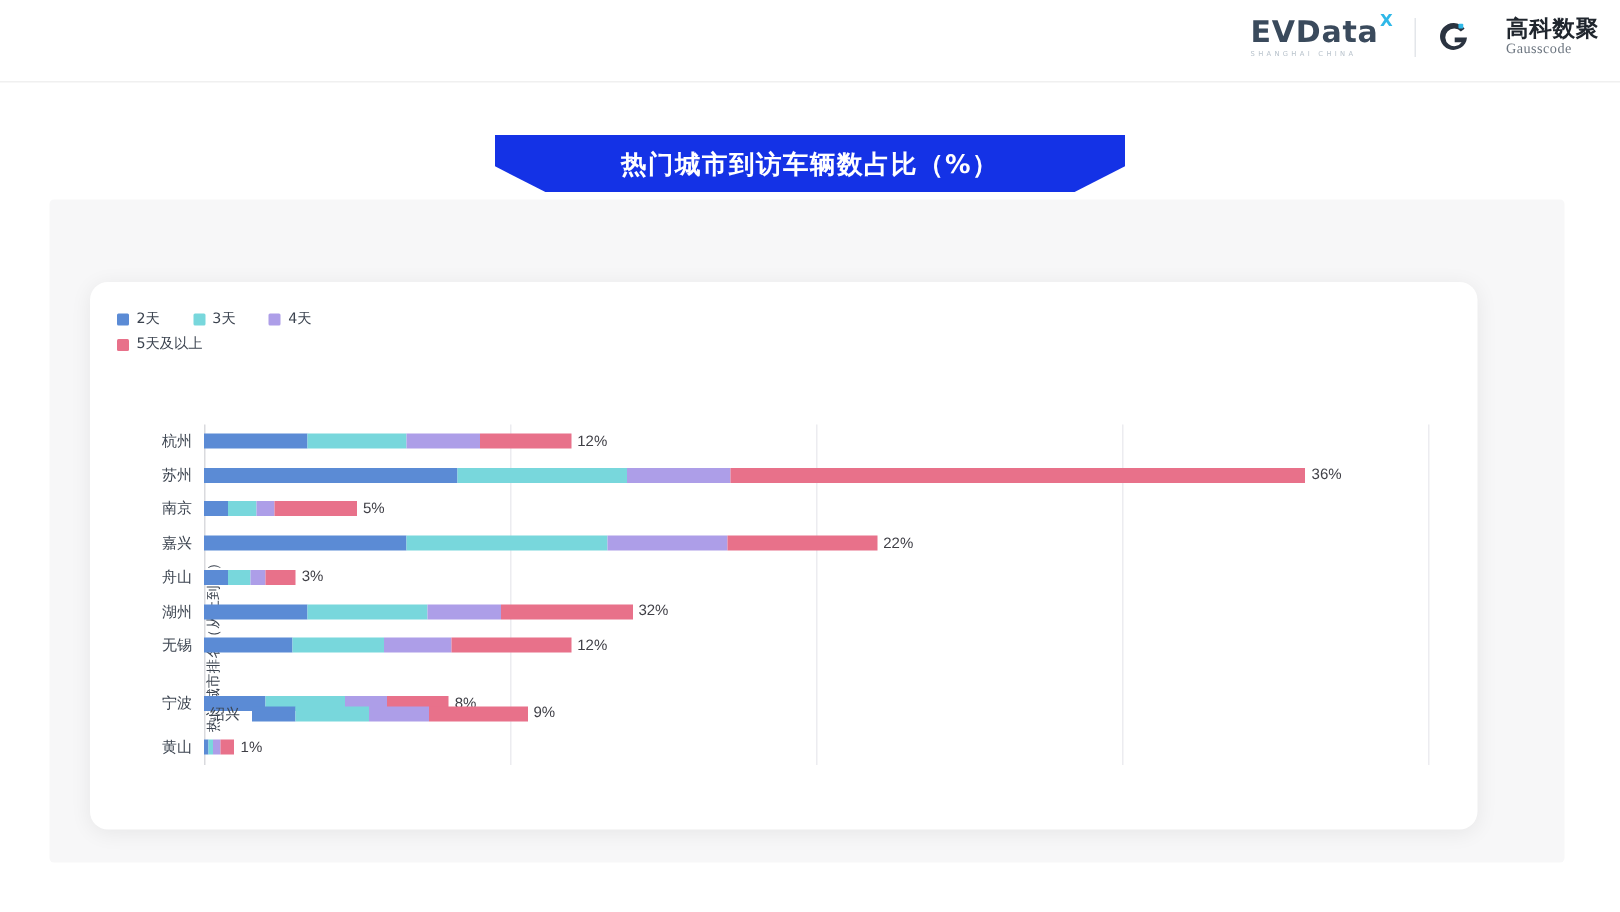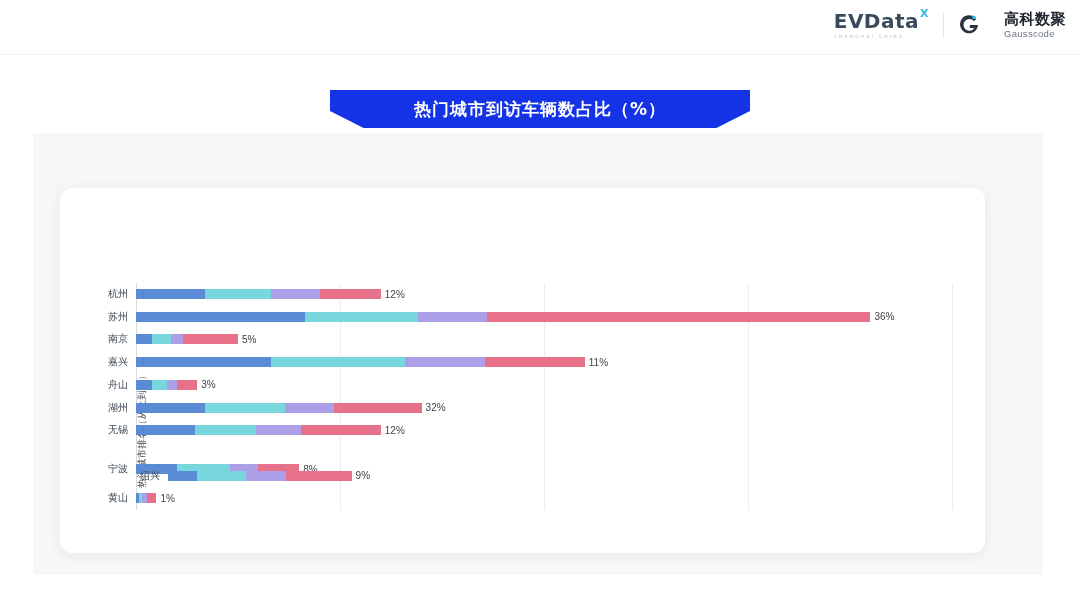--- a/index.html
+++ b/index.html
@@ -44,21 +44,21 @@
   .gauss-mark{
     width:22px;height:22px;position:relative;flex:0 0 auto;
   }
   .gauss-txt{display:flex;flex-direction:column;line-height:1;}
   .gauss-cn{
     font-size:15px;font-weight:700;color:#20262e;letter-spacing:.5px;
     font-family:"DejaVu Sans",sans-serif;
   }
   .gauss-en{
     font-size:9.5px;color:#6d7680;letter-spacing:.3px;margin-top:2px;
-    font-family:Liberation Sans, sans-serif;
+    font-family:Liberation Serif, serif;
   }
 
   
   .banner{
     position:absolute;left:330px;top:90px;width:420px;height:38px;
     background:#1432e6;
     color:#ffffff;
     display:flex;align-items:center;justify-content:center;
     font-size:17px;font-weight:700;letter-spacing:1px;
     clip-path:polygon(0 0,100% 0,100% 55%,92% 100%,8% 100%,0 55%);
@@ -163,20 +163,38 @@
 
   </div>
 </div>
 
 <div class="banner">热门城市到访车辆数占比（%）</div>
 
 <div class="outer-panel"></div>
 
 <div class="inner-card">
 
+  <div class="legend" id="legend">
+      <div class="legend-item">
+        <span class="legend-swatch" style="background: rgb(91, 139, 213);"></span>
+        <span>2天</span>
+      </div>
+      <div class="legend-item">
+        <span class="legend-swatch" style="background: rgb(120, 215, 220);"></span>
+        <span>3天</span>
+      </div>
+      <div class="legend-item">
+        <span class="legend-swatch" style="background: rgb(173, 158, 232);"></span>
+        <span>4天</span>
+      </div>
+      <div class="legend-item">
+        <span class="legend-swatch" style="background: rgb(232, 113, 138);"></span>
+        <span>5天及以上</span>
+      </div>
+    </div>
 
   <div class="chart">
     <div class="y-axis-title">热门城市排名（从上到下）</div>
     <div class="plot" id="plot">
       <div class="axis-line"></div>
     <div class="grid-line" style="left: 204px;"></div>
         <div class="grid-line" style="left: 408px;"></div>
         <div class="grid-line" style="left: 612px;"></div>
         <div class="grid-line" style="left: 816px;"></div>
         <div class="row" style="top: 0px;">
@@ -210,21 +228,21 @@
           <div class="bar-value" style="left: 106px;">5%</div>
         </div>
         <div class="row" style="top: 68.1px;">
           <div class="row-label">嘉兴</div>
           <div class="bar">
             <div class="seg" style="width: 134.64px; background: rgb(91, 139, 213);"></div>
             <div class="seg" style="width: 134.64px; background: rgb(120, 215, 220);"></div>
             <div class="seg" style="width: 79.56px; background: rgb(173, 158, 232);"></div>
             <div class="seg" style="width: 99.96px; background: rgb(232, 113, 138);"></div>
           </div>
-          <div class="bar-value" style="left: 452.8px;">11%</div>
+          <div class="bar-value" style="left: 452.8px;">22%</div>
         </div>
         <div class="row" style="top: 90.8px; padding-left: 16px;">
           <div class="row-label">舟山</div>
           <div class="bar">
             <div class="seg" style="width: 16.32px; background: rgb(91, 139, 213);"></div>
             <div class="seg" style="width: 14.28px; background: rgb(120, 215, 220);"></div>
             <div class="seg" style="width: 10.2px; background: rgb(173, 158, 232);"></div>
             <div class="seg" style="width: 20.4px; background: rgb(232, 113, 138);"></div>
           </div>
           <div class="bar-value" style="left: 65.2px;">3%</div>

